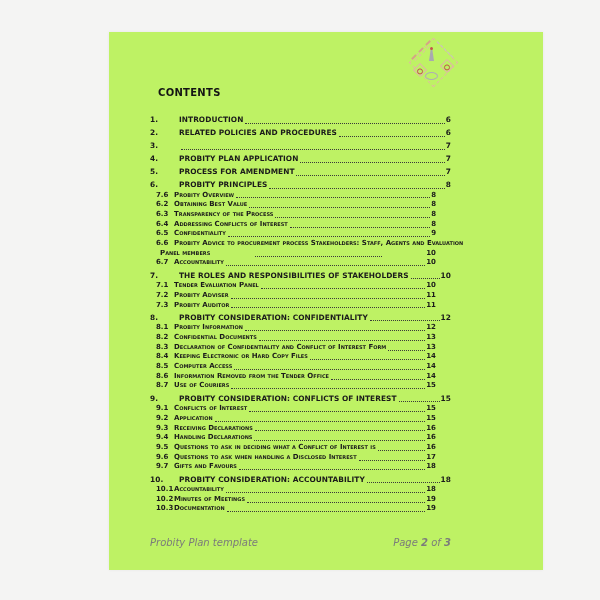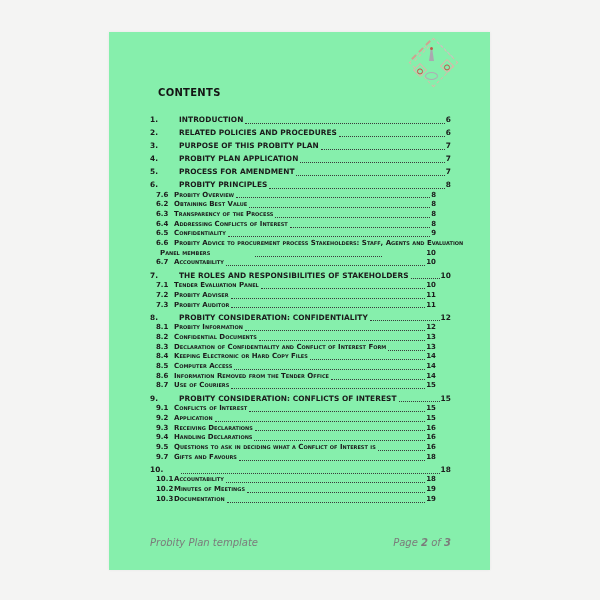--- a/index.html
+++ b/index.html
@@ -2,22 +2,22 @@
 <html><head>
 <meta charset="utf-8">
 <style>
   html,body{margin:0;padding:0;}
   body{
     width:600px;height:600px;overflow:hidden;position:relative;
     background:#f4f4f3;
     font-family:"DejaVu Sans","Liberation Sans",sans-serif;
   }
   .page{
-    position:absolute;left:109px;top:32px;width:381px;height:538px;
-    background:#86efac;box-shadow:0 0 3px rgba(0,0,0,0.06);
+    position:absolute;left:109px;top:32px;width:434px;height:538px;
+    background:#bef264;box-shadow:0 0 3px rgba(0,0,0,0.06);
   }
   
   .logo{position:absolute;left:300px;top:6px;width:48px;height:48px;}
   .lg-diamond{
     position:absolute;left:7px;top:7px;width:33px;height:33px;
     border:1px dashed #e5b3a8;transform:rotate(45deg);opacity:.85;
   }
   .lg-arc-left1{position:absolute;left:-1px;top:11px;width:26px;border-top:2px dashed #d8978a;transform:rotate(-45deg);opacity:.8;}
   .lg-arc-left2{position:absolute;left:3px;top:15px;width:20px;border-top:1.5px dashed #e4b5ab;transform:rotate(-45deg);opacity:.8;}
   .lg-arc-right{position:absolute;left:25px;top:11px;width:22px;border-top:1.5px dashed #c6c6c6;transform:rotate(45deg);opacity:.9;}
@@ -90,21 +90,20 @@
     <span class="pg">6</span>
   </div>
       <div class="row l1">
     <span class="num">2.</span>
     <span class="label">RELATED POLICIES AND PROCEDURES</span>
     <span class="dots"></span>
     <span class="pg">6</span>
   </div>
       <div class="row l1">
     <span class="num">3.</span>
-    <span class="label">PURPOSE OF THIS PROBITY PLAN</span>
     <span class="dots"></span>
     <span class="pg">7</span>
   </div>
       <div class="row l1">
     <span class="num">4.</span>
     <span class="label">PROBITY PLAN APPLICATION</span>
     <span class="dots"></span>
     <span class="pg">7</span>
   </div>
       <div class="row l1">
@@ -268,27 +267,34 @@
     <span class="dots"></span>
     <span class="pg">16</span>
   </div>
       <div class="row l2">
     <span class="num">9.5</span>
     <span class="label">Questions to ask in deciding what a Conflict of Interest is</span>
     <span class="dots"></span>
     <span class="pg">16</span>
   </div>
       <div class="row l2">
+    <span class="num">9.6</span>
+    <span class="label">Questions to ask when handling a Disclosed Interest</span>
+    <span class="dots"></span>
+    <span class="pg">17</span>
+  </div>
+      <div class="row l2">
     <span class="num">9.7</span>
     <span class="label">Gifts and Favours</span>
     <span class="dots"></span>
     <span class="pg">18</span>
   </div>
       <div class="row l1">
     <span class="num">10.</span>
+    <span class="label">PROBITY CONSIDERATION: ACCOUNTABILITY</span>
     <span class="dots"></span>
     <span class="pg">18</span>
   </div>
       <div class="row l2">
     <span class="num">10.1</span>
     <span class="label">Accountability</span>
     <span class="dots"></span>
     <span class="pg">18</span>
   </div>
       <div class="row l2">

